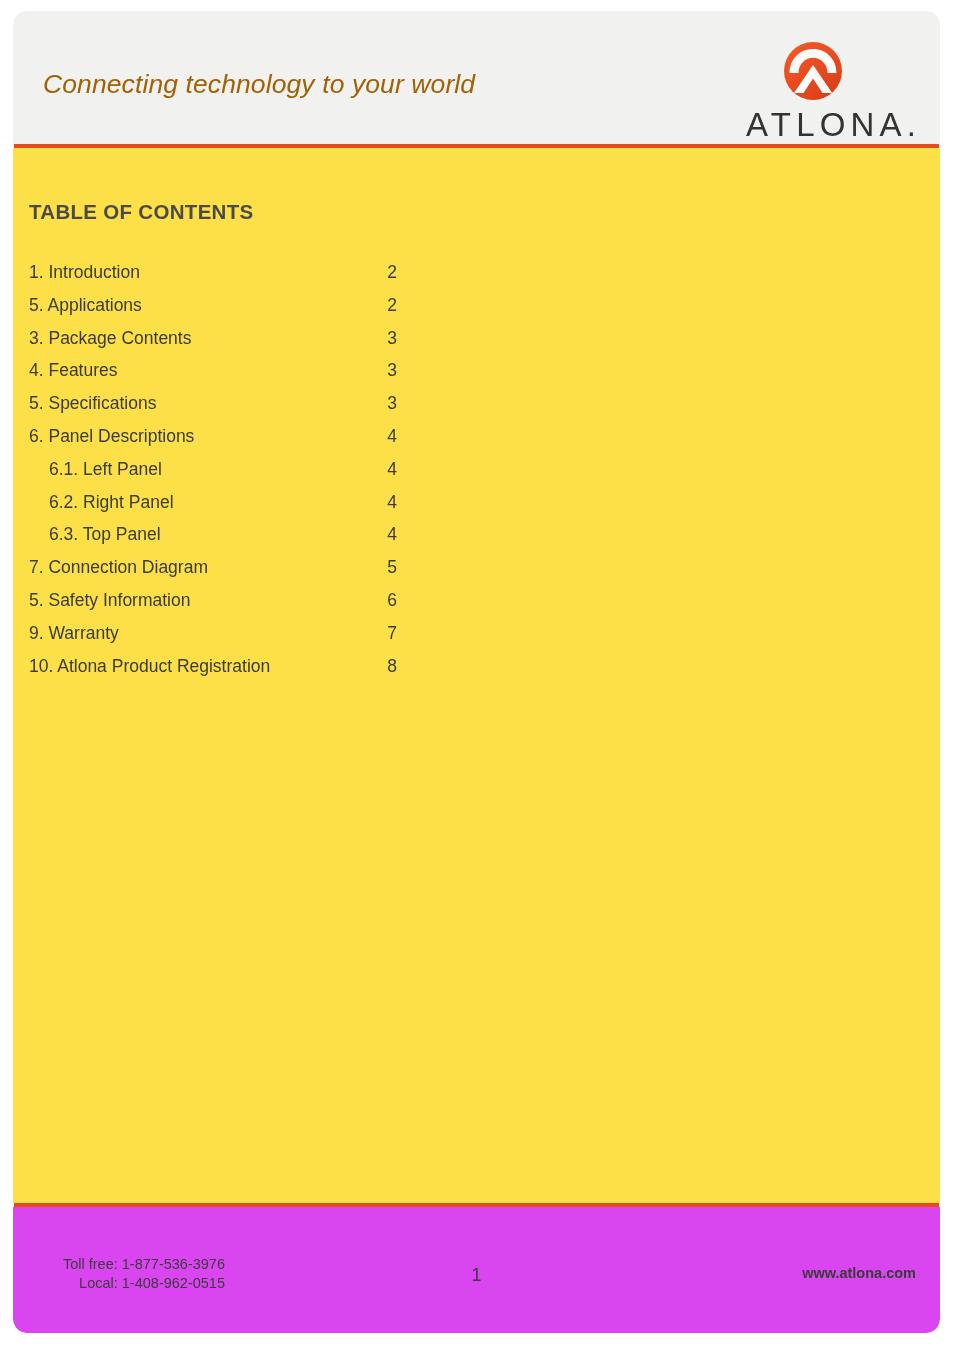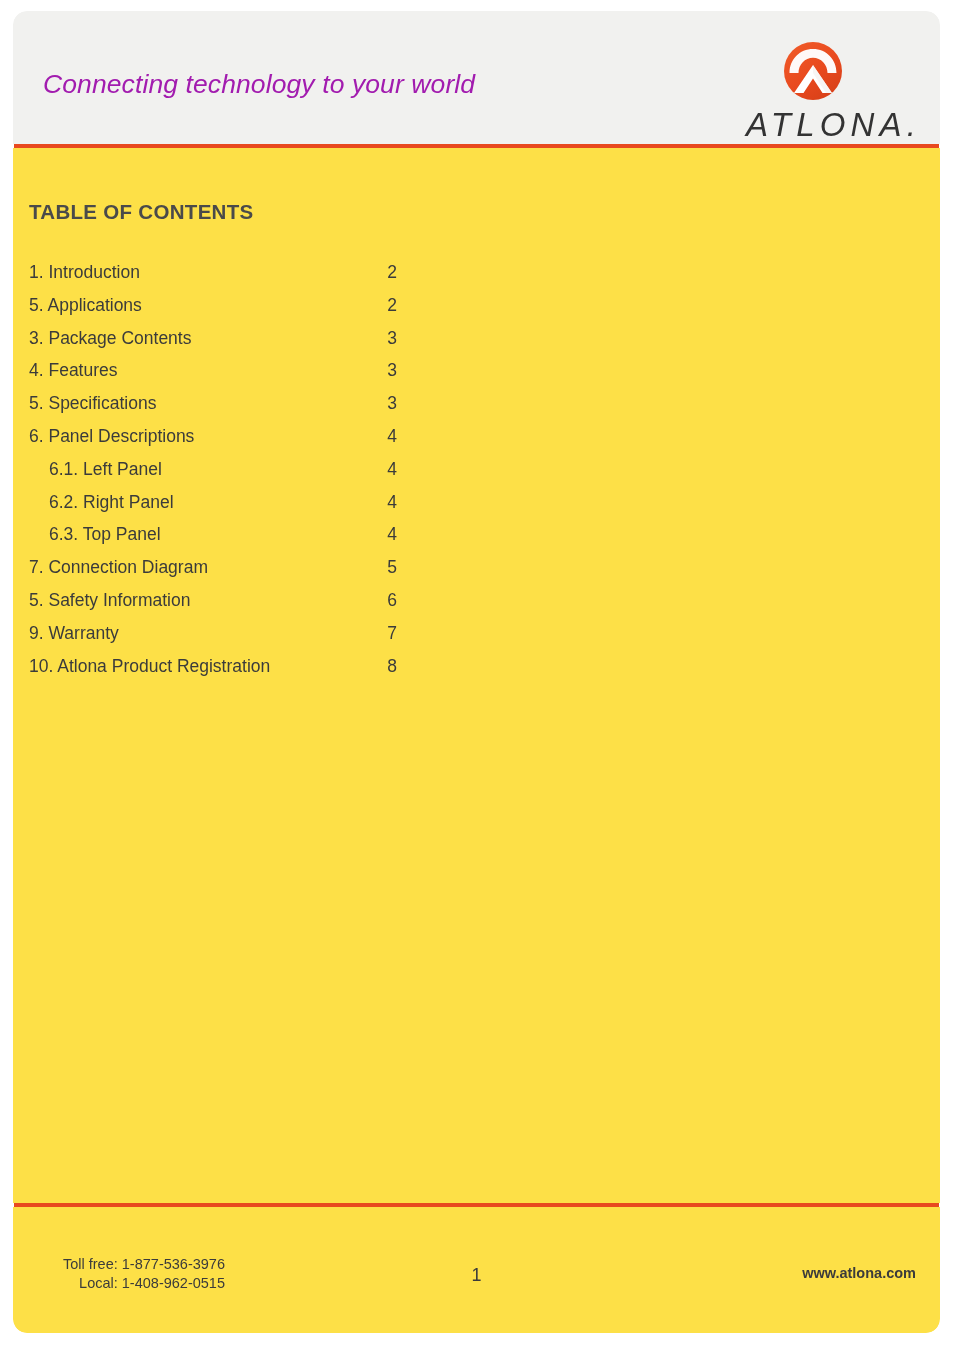--- a/index.html
+++ b/index.html
@@ -37,33 +37,32 @@
     background: #f1f1ef;
     border-radius: 14px 14px 0 0;
   }
   .tagline {
     position: absolute;
     left: 30px;
     top: 58px;
     font-size: 26.5px;
     font-style: italic;
     font-weight: 300;
-    color: #a21caf;
+    color: #a16207;
     letter-spacing: 0.1px;
     white-space: nowrap;
   }
 
   
   .logo-block {
     position: absolute;
     right: 22px;
     top: 18px;
     width: 210px;
     height: 110px;
-    font-style: italic;
   }
   .logo-badge {
     position: absolute;
     left: 50%;
     transform: translateX(-50%);
     top: 11px;
     width: 62px;
     height: 62px;
   }
   .logo-badge svg { display: block; width: 62px; height: 62px; }
@@ -151,21 +150,21 @@
     color: #3b3b3b;
   }
 
   
   .footer {
     position: absolute;
     left: 0;
     top: 1196px;
     width: 927px;
     height: 126px;
-    background: #fde047;
+    background: #d946ef;
     border-radius: 0 0 14px 14px;
   }
   .footer-phones {
     position: absolute;
     left: 12px;
     top: 48px;
     width: 200px;
     text-align: right;
     font-size: 14.5px;
     font-weight: 300;

